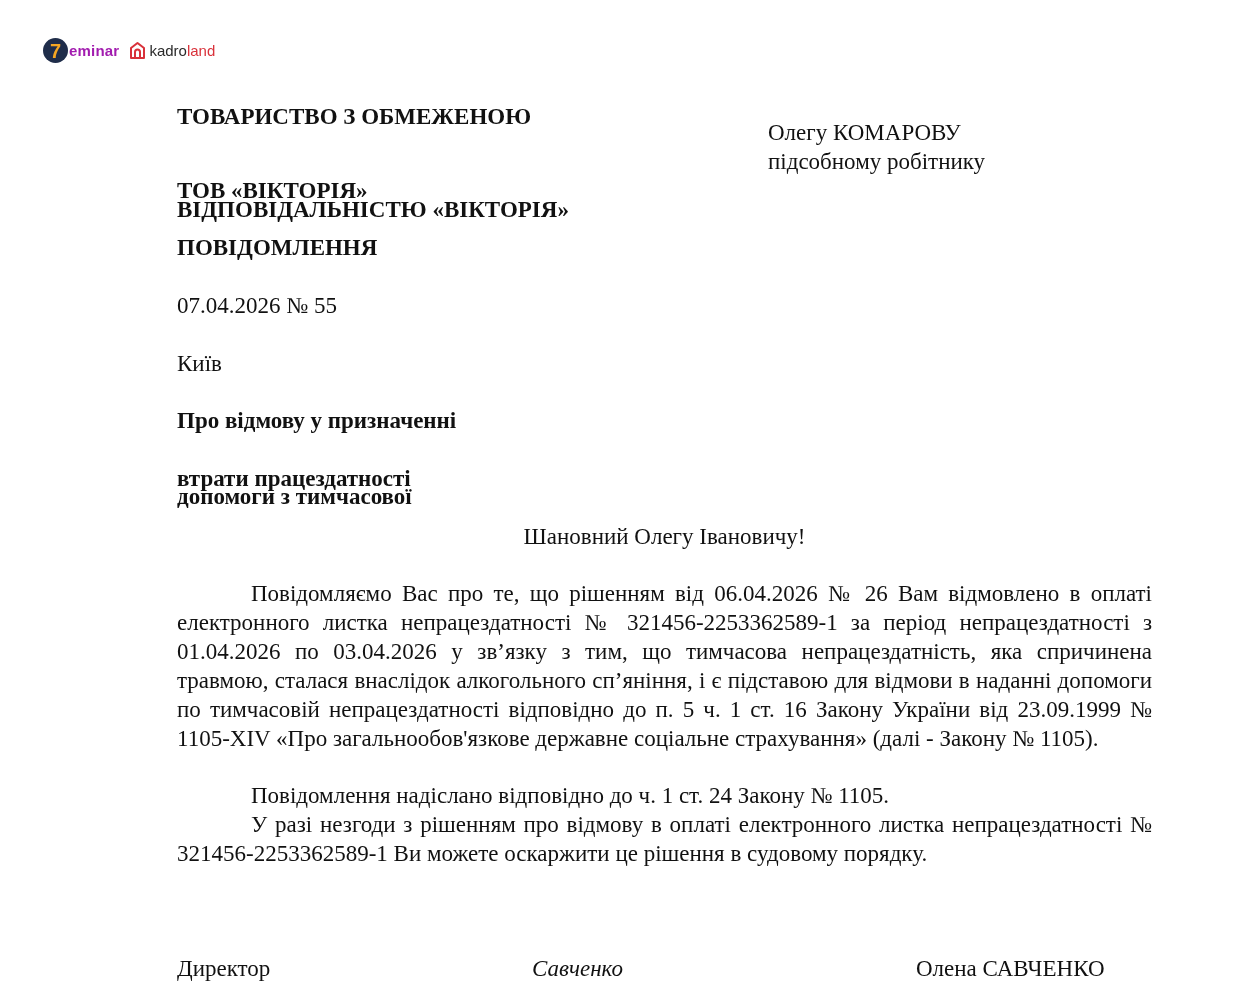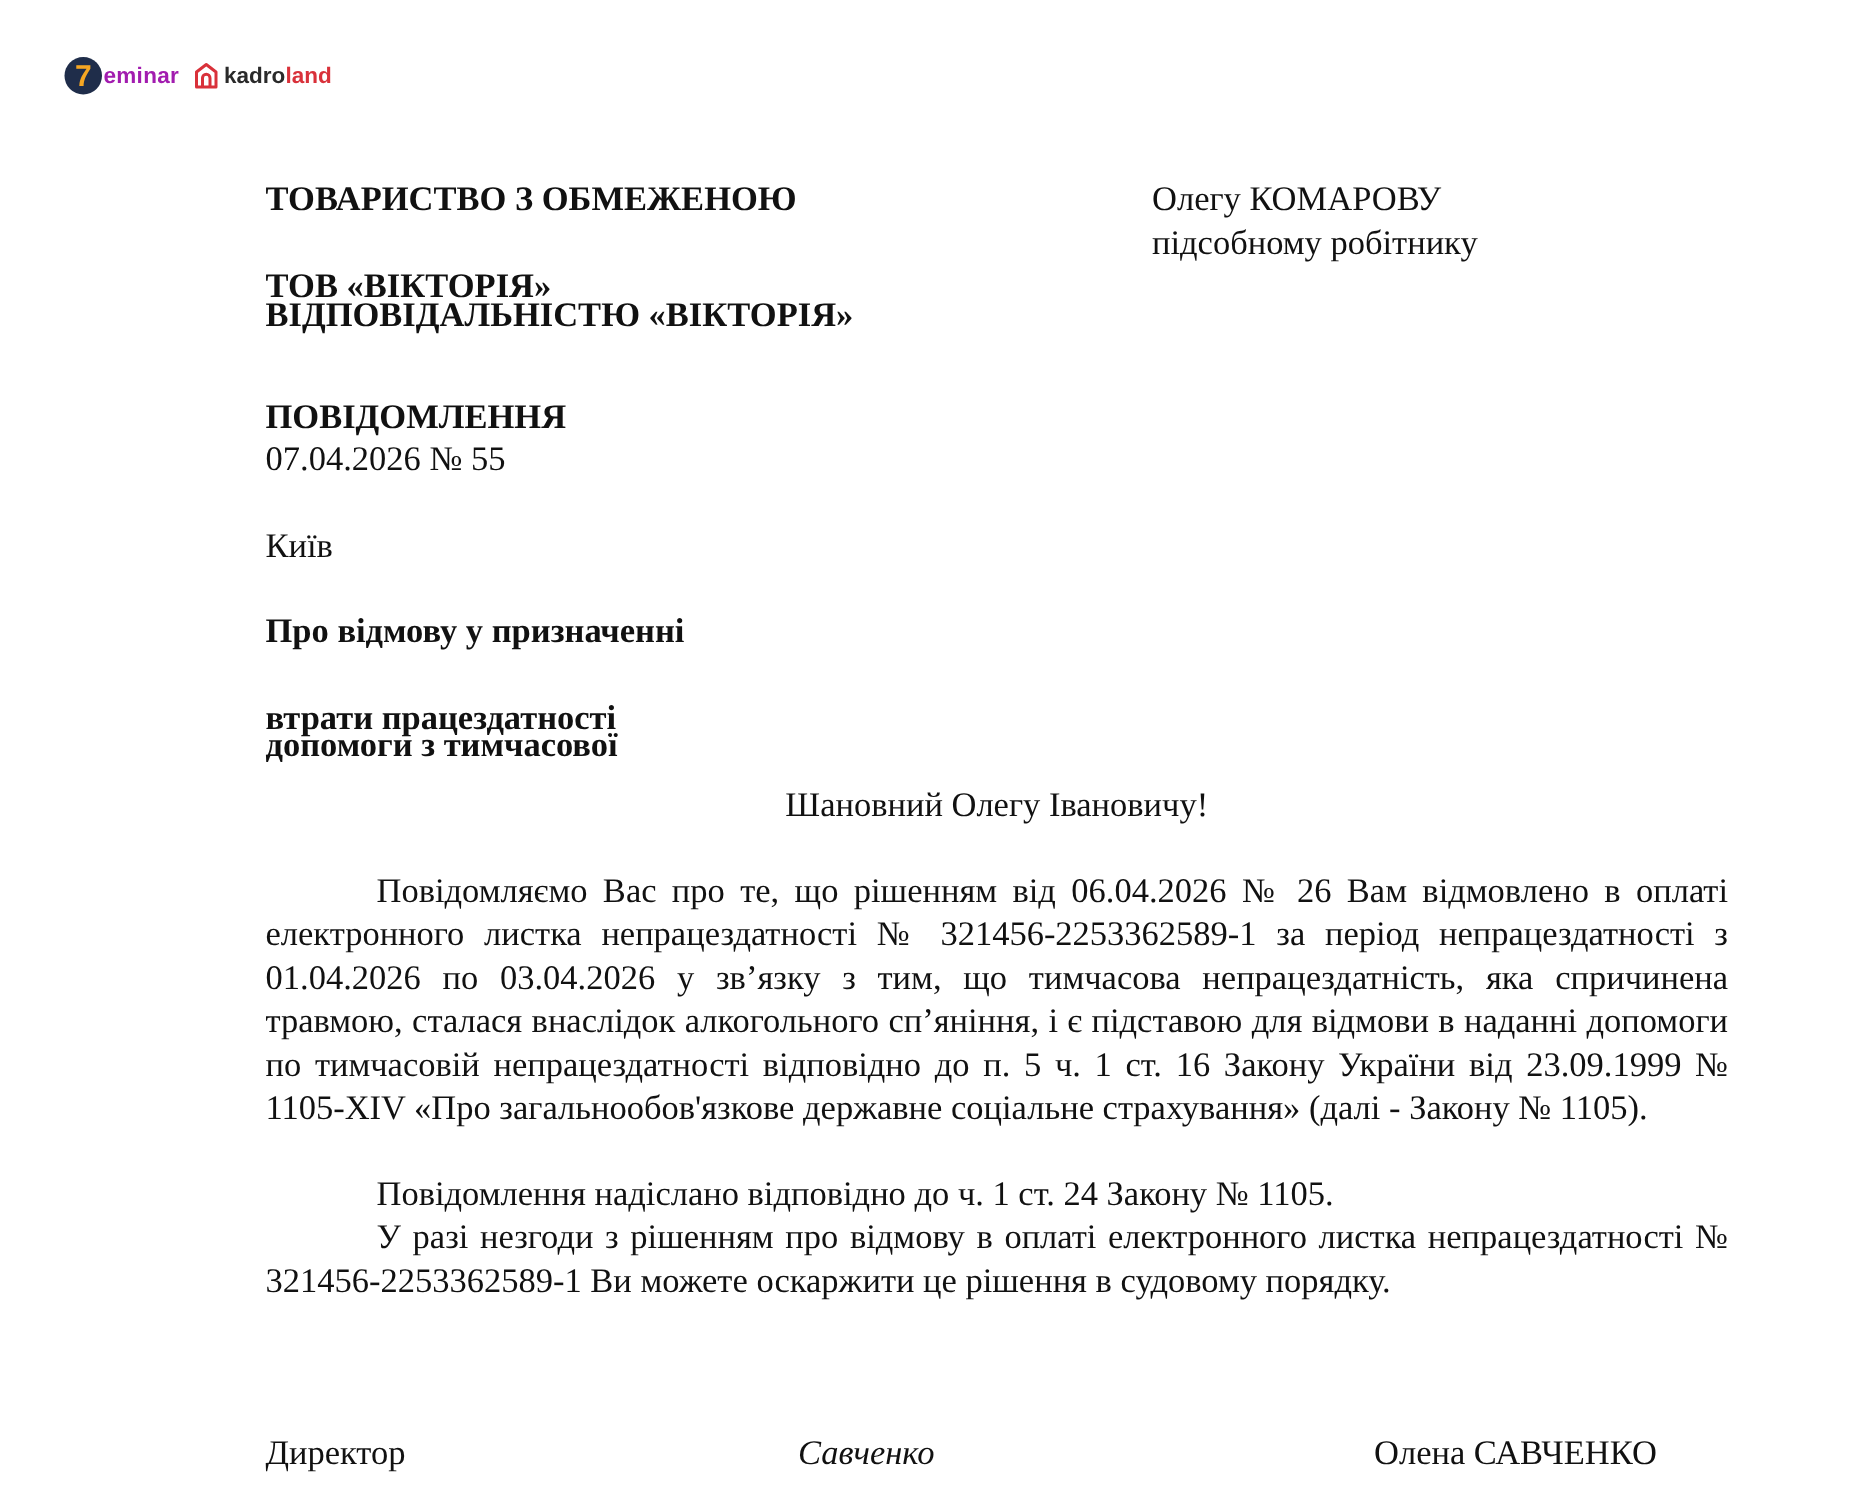--- a/index.html
+++ b/index.html
@@ -10,21 +10,21 @@
     .logos { position: absolute; left: 43px; top: 38px; display: flex; align-items: center; gap: 10px; }
     .seminar { display: flex; align-items: center; }
     .seven-badge {
       width: 25px; height: 25px; border-radius: 50%; background: #1f2d4a; color: #f5a623;
       font-family: "Liberation Sans", sans-serif; font-weight: bold; font-size: 20px;
       display: flex; align-items: center; justify-content: center; line-height: 1;
     }
     .seminar-word { font-family: "Liberation Sans", sans-serif; font-weight: bold; font-size: 15px; color: #a21caf; margin-left: 1px; letter-spacing: 0.2px; }
     .kadro { display: flex; align-items: center; gap: 3px; }
     .kadro-icon { width: 17px; height: 19px; }
-    .kadro-word { font-family: "Liberation Sans", sans-serif; font-size: 15px; font-weight: bold; }
+    .kadro-word { font-family: "Liberation Sans", sans-serif; font-size: 15px; font-weight: normal; }
     .kadro-dark { color: #2a2a2a; }
     .kadro-red { color: #d9313a; }
 
     .t { position: absolute; font-size: 23px; line-height: 29px; white-space: nowrap; }
     .b { font-weight: bold; }
     .i { font-style: italic; }
     .para {
       position: absolute; left: 177px; width: 975px; font-size: 23px; line-height: 29px;
       text-align: justify; text-align-last: left;
     }
@@ -40,28 +40,28 @@
   </div>
   <div class="kadro">
     <svg class="kadro-icon" viewBox="0 0 17 19">
       <path d="M2 17 V7 L8.5 2 L15 7 V17 Z" fill="none" stroke="#d9313a" stroke-width="2" stroke-linejoin="round"></path>
       <path d="M6 17 V11 a2.5 2.5 0 0 1 5 0 V17" fill="none" stroke="#d9313a" stroke-width="2"></path>
     </svg>
     <span class="kadro-word"><span class="kadro-dark">kadro</span><span class="kadro-red">land</span></span>
   </div>
 </div>
 
-<div class="t b" style="left:177px; top:118px;text-align:center;">ТОВАРИСТВО З ОБМЕЖЕНОЮ</div>
+<div class="t b" style="left:177px; top:102px;text-align:center;">ТОВАРИСТВО З ОБМЕЖЕНОЮ</div>
 <div class="t b" style="left:177px; top:147px;margin-top:48px;">ВІДПОВІДАЛЬНІСТЮ «ВІКТОРІЯ»</div>
 <div class="t b" style="left:177px; top:176px;">ТОВ «ВІКТОРІЯ»</div>
 
 <div class="t" style="left:768px; top:118px;">Олегу КОМАРОВУ</div>
 <div class="t" style="left:768px; top:147px;">підсобному робітнику</div>
 
-<div class="t b" style="left:177px; top:233px;margin-top:30px;">ПОВІДОМЛЕННЯ</div>
+<div class="t b" style="left:177px; top:233px;">ПОВІДОМЛЕННЯ</div>
 <div class="t" style="left:177px; top:291px;">07.04.2026 № 55</div>
 <div class="t" style="left:177px; top:349px;">Київ</div>
 
 <div class="t b" style="left:177px; top:406px;">Про відмову у призначенні</div>
 <div class="t b" style="left:177px; top:435px;margin-top:47px;">допомоги з тимчасової</div>
 <div class="t b" style="left:177px; top:464px;">втрати працездатності</div>
 
 <div class="t" style="left:0; width:1329px; text-align:center; top:522px;">Шановний Олегу Івановичу!</div>
 
 <div class="para indent" style="top:579px;">Повідомляємо Вас про те, що рішенням від 06.04.2026 № 26 Вам відмовлено в оплаті електронного листка непрацездатності № 321456-2253362589-1 за період непрацездатності з 01.04.2026 по 03.04.2026 у зв’язку з тим, що тимчасова непрацездатність, яка спричинена травмою, сталася внаслідок алкогольного сп’яніння, і є підставою для відмови в наданні допомоги по тимчасовій непрацездатності відповідно до п. 5 ч. 1 ст. 16 Закону України від 23.09.1999 № 1105-XIV «Про загальнообов'язкове державне соціальне страхування» (далі - Закону № 1105).</div>

